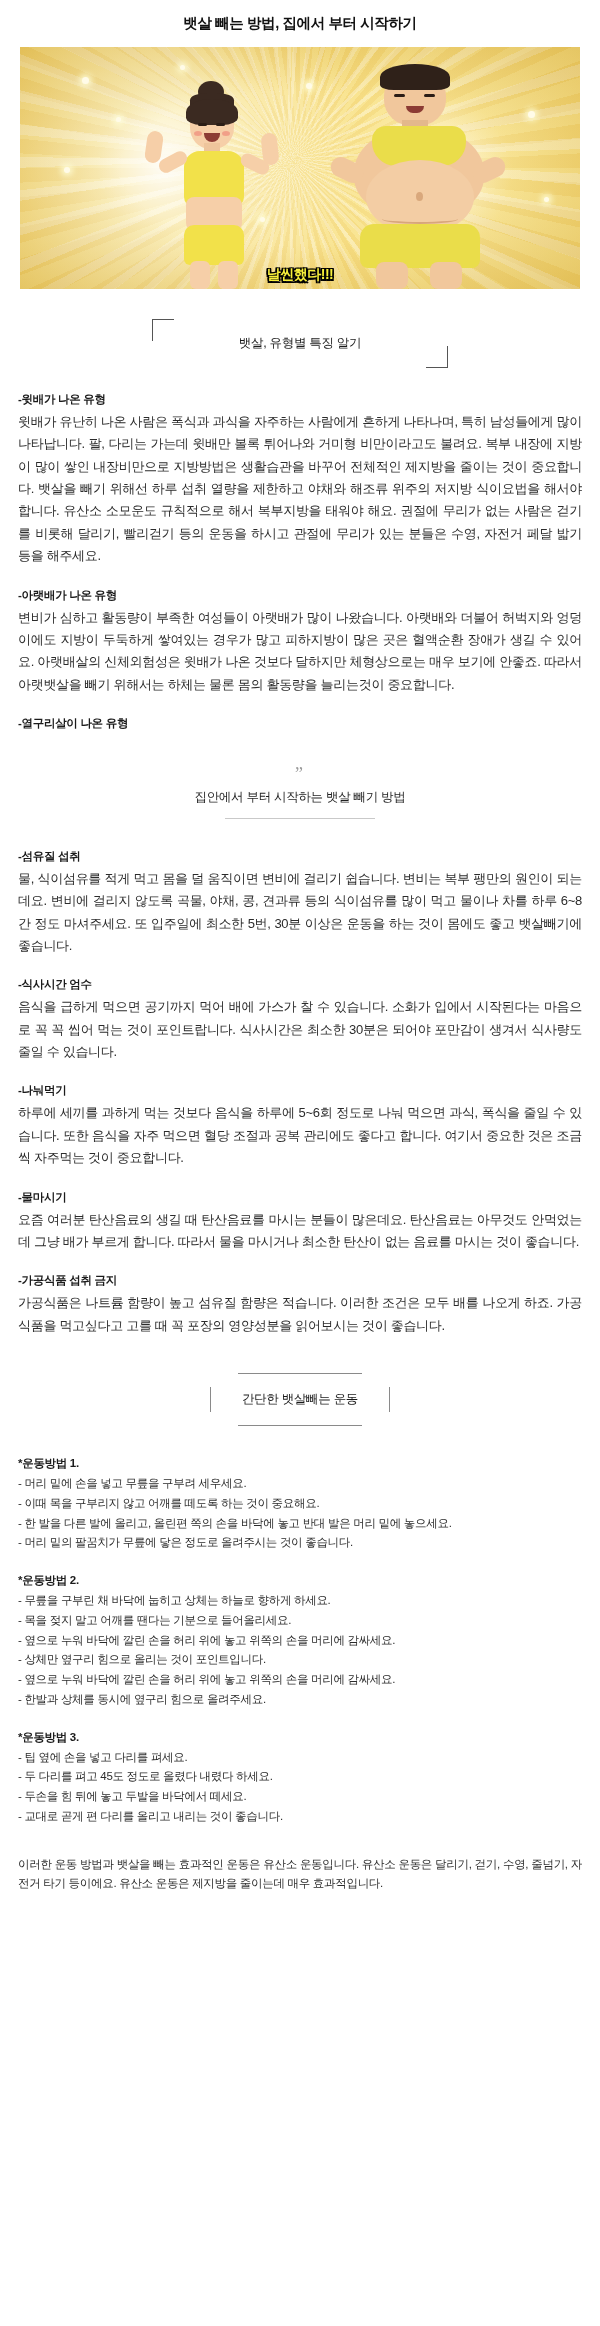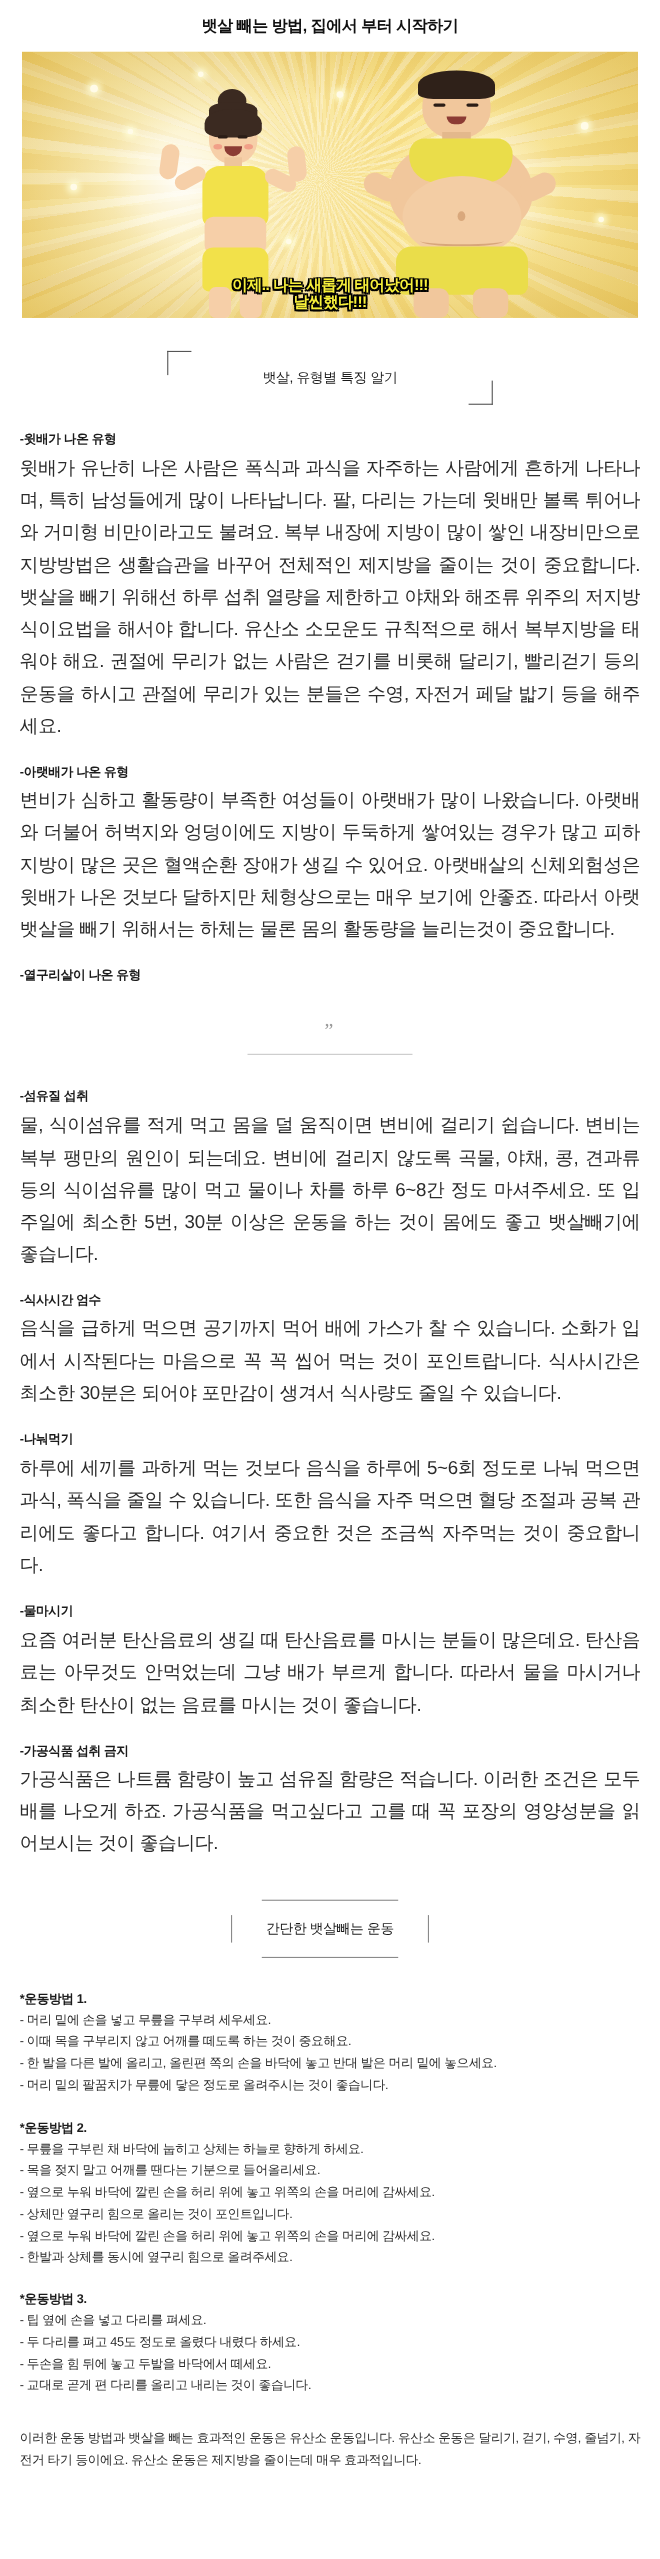--- a/index.html
+++ b/index.html
@@ -150,21 +150,21 @@
   }
   .block { margin: 0 0 20px 0; }
   .sub {
     font-size: 11.5px;
     font-weight: bold;
     color: #1b1b1b;
     letter-spacing: -0.3px;
     margin: 11px 0 4px 0;
   }
   .para {
-    font-size: 17px;
+    font-size: 13px;
     line-height: 1.72;
     letter-spacing: -0.3px;
     color: #2b2b2b;
     margin: 0;
     text-align: justify;
   }
 
   
   .quote {
     text-align: center;
@@ -283,21 +283,20 @@
       <div class="f-navel"></div>
       <div class="f-fold"></div>
       <div class="f-pants"></div>
       <div class="f-arm1"></div>
       <div class="f-arm2"></div>
       <div class="f-leg1"></div>
       <div class="f-leg2"></div>
     </div>
 
     <div class="hero-cap">
-      <span>이제.. 나는 새롭게 태어났어!!!</span>
       <span>날씬했다!!!</span>
     </div>
   </div>
 
   <div class="bracket-head">
     <div class="br tl"></div>
     <div class="bh-text">뱃살, 유형별 특징 알기</div>
     <div class="br br2"></div>
   </div>
 
@@ -310,20 +309,21 @@
     <div class="block">
       <p class="sub">-아랫배가 나온 유형</p>
       <p class="para">변비가 심하고 활동량이 부족한 여성들이 아랫배가 많이 나왔습니다. 아랫배와 더불어 허벅지와 엉덩이에도 지방이 두둑하게 쌓여있는 경우가 많고 피하지방이 많은 곳은 혈액순환 장애가 생길 수 있어요. 아랫배살의 신체외험성은 윗배가 나온 것보다 달하지만 체형상으로는 매우 보기에 안좋죠. 따라서 아랫뱃살을 빼기 위해서는 하체는 물론 몸의 활동량을 늘리는것이 중요합니다.</p>
     </div>
     <div class="block">
       <p class="sub">-열구리살이 나온 유형</p>
     </div>
 
     <div class="quote">
       <div class="qmark">”</div>
+      <div class="qtext">집안에서 부터 시작하는 뱃살 빼기 방법</div>
       <div class="qrule"></div>
     </div>
 
     <div class="block">
       <p class="sub">-섬유질 섭취</p>
       <p class="para">물, 식이섬유를 적게 먹고 몸을 덜 움직이면 변비에 걸리기 쉽습니다. 변비는 복부 팽만의 원인이 되는데요. 변비에 걸리지 않도록 곡물, 야채, 콩, 견과류 등의 식이섬유를 많이 먹고 물이나 차를 하루 6~8간 정도 마셔주세요. 또 입주일에 최소한 5번, 30분 이상은 운동을 하는 것이 몸에도 좋고 뱃살빼기에 좋습니다.</p>
     </div>
     <div class="block">
       <p class="sub">-식사시간 엄수</p>
       <p class="para">음식을 급하게 먹으면 공기까지 먹어 배에 가스가 찰 수 있습니다. 소화가 입에서 시작된다는 마음으로 꼭 꼭 씹어 먹는 것이 포인트랍니다. 식사시간은 최소한 30분은 되어야 포만감이 생겨서 식사량도 줄일 수 있습니다.</p>

